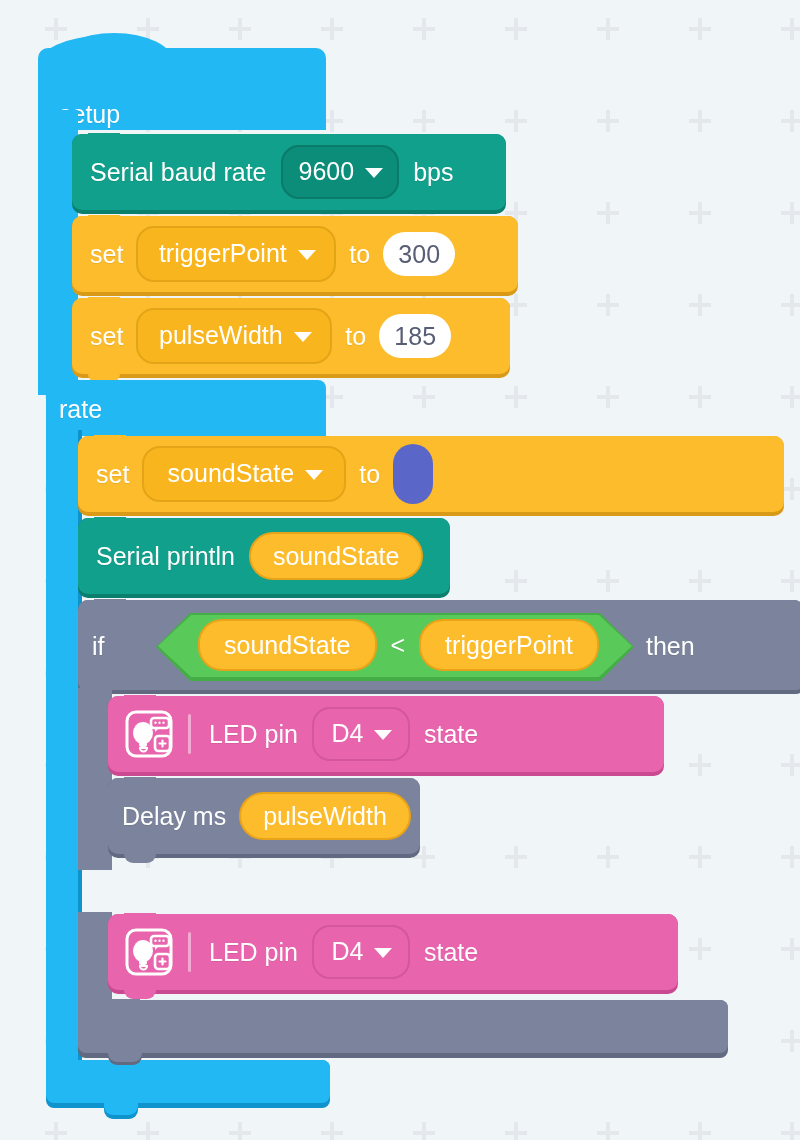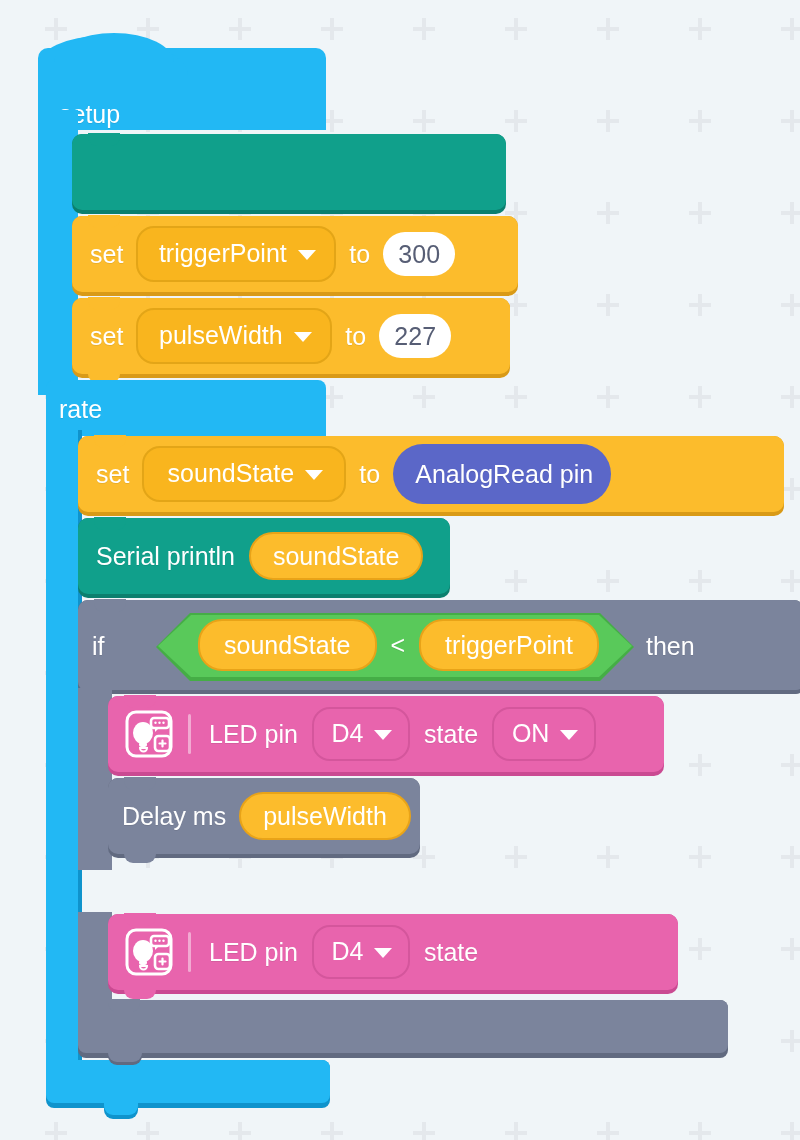--- a/index.html
+++ b/index.html
@@ -197,20 +197,28 @@
     <div style="position:absolute;left:16px;top:9px;width:120px;height:34px;background:#22b8f4;border-radius:60px 60px 0 0 / 30px 30px 0 0;"></div>
     <span class="lbl" style="position:absolute;left:21px;top:78px;">setup</span>
   </div>
 
   <div class="blk c-blue" style="left:38px;top:110px;width:40px;height:285px;"></div>
 
   <div class="blk" style="left:72px;top:134px;width:434px;height:80px;">
     <div style="position:absolute;inset:0;background:#0b7f6e;border-radius:10px;"></div>
     <div style="position:absolute;left:0;top:0;right:0;bottom:4px;background:#10a08b;border-radius:10px;"></div>
     <div style="position:absolute;left:16px;top:-1px;width:32px;height:13px;background:#10a08b;border-radius:0 0 9px 9px;"></div>
+    <div class="row" style="left:18px;top:0;height:76px;gap:14px;">
+      <span class="lbl">Serial baud rate</span>
+      <span class="field" style="background:#0b8d7a;border:2px solid #0a7a69;height:54px;">
+        <span class="cap">9600</span>
+        <span class="caret"></span>
+      </span>
+      <span class="lbl">bps</span>
+    </div>
   </div>
 
   <div class="blk" style="left:72px;top:216px;width:446px;height:80px;">
     <div style="position:absolute;inset:0;background:#d99a17;border-radius:10px;"></div>
     <div style="position:absolute;left:0;top:0;right:0;bottom:4px;background:#fcbc2c;border-radius:10px;"></div>
     <div style="position:absolute;left:16px;top:-1px;width:32px;height:13px;background:#fcbc2c;border-radius:0 0 9px 9px;"></div>
     <div class="row" style="left:18px;top:0;height:76px;gap:13px;">
       <span class="lbl">set</span>
       <span class="field" style="background:#f9b51e;border:2px solid #e3a517;height:56px;min-width:200px;justify-content:center;">
         <span class="cap">triggerPoint</span>
@@ -229,21 +237,21 @@
     <div style="position:absolute;left:16px;top:-1px;width:32px;height:13px;background:#fcbc2c;border-radius:0 0 9px 9px;"></div>
     <div style="position:absolute;left:16px;top:72px;width:32px;height:13px;background:#fcbc2c;border-radius:0 0 9px 9px;"></div>
     <div class="row" style="left:18px;top:0;height:76px;gap:13px;">
       <span class="lbl">set</span>
       <span class="field" style="background:#f9b51e;border:2px solid #e3a517;height:56px;min-width:196px;justify-content:center;">
         <span class="cap">pulseWidth</span>
         <span class="caret"></span>
       </span>
       <span class="lbl">to</span>
       <span class="numoval">
-        <span>227</span>
+        <span>185</span>
       </span>
     </div>
   </div>
 
   <div class="blk" style="left:46px;top:380px;width:280px;height:56px;">
     <div style="position:absolute;inset:0;background:#22b8f4;border-radius:8px 8px 0 0;"></div>
     <span class="lbl" style="position:absolute;left:13px;top:17px;">rate</span>
   </div>
 
   <div class="blk" style="left:46px;top:430px;width:36px;height:640px;background:#0f93cc;border-radius:0 0 0 8px;"></div>
@@ -262,21 +270,20 @@
     <div style="position:absolute;left:16px;top:-1px;width:32px;height:13px;background:#fcbc2c;border-radius:0 0 9px 9px;"></div>
     <div class="row" style="left:18px;top:0;height:76px;gap:13px;">
       <span class="lbl">set</span>
       <span class="field" style="background:#f9b51e;border:2px solid #e3a517;height:56px;min-width:204px;justify-content:center;">
         <span class="cap">soundState</span>
         <span class="caret"></span>
       </span>
       <span class="lbl">to</span>
 
       <span class="row" style="position:relative;background:#5b67c8;border-radius:30px;height:60px;padding:0 18px 0 22px;gap:14px;align-items:center;">
-        <span class="lbl">AnalogRead pin</span>
       </span>
     </div>
   </div>
 
   <div class="blk" style="left:78px;top:518px;width:372px;height:80px;">
     <div style="position:absolute;inset:0;background:#0b7f6e;border-radius:10px;"></div>
     <div style="position:absolute;left:0;top:0;right:0;bottom:4px;background:#10a08b;border-radius:10px;"></div>
     <div style="position:absolute;left:16px;top:-1px;width:32px;height:13px;background:#10a08b;border-radius:0 0 9px 9px;"></div>
     <div class="row" style="left:18px;top:0;height:76px;gap:14px;">
       <span class="lbl">Serial println</span>
@@ -332,24 +339,20 @@
           <path d="M38.5 31.5 v6 M35.5 34.5 h6" stroke="#fff" stroke-width="2.2" stroke-linecap="round"></path>
         </svg>
       </span>
       <span class="divider"></span>
       <span class="lbl" style="margin-left:4px;">LED pin</span>
       <span class="field" style="background:#e864ad;border:2px solid #d4569c;height:54px;min-width:98px;justify-content:center;">
         <span class="cap">D4</span>
         <span class="caret"></span>
       </span>
       <span class="lbl">state</span>
-      <span class="field" style="background:#e864ad;border:2px solid #d4569c;height:54px;min-width:104px;justify-content:center;">
-        <span class="cap">ON</span>
-        <span class="caret"></span>
-      </span>
     </div>
   </div>
 
   <div class="blk" style="left:108px;top:778px;width:312px;height:80px;">
     <div style="position:absolute;inset:0;background:#616a80;border-radius:10px;"></div>
     <div style="position:absolute;left:0;top:0;right:0;bottom:4px;background:#7b849c;border-radius:10px;"></div>
     <div style="position:absolute;left:16px;top:-1px;width:32px;height:13px;background:#7b849c;border-radius:0 0 9px 9px;"></div>
     <div style="position:absolute;left:16px;top:72px;width:32px;height:13px;background:#7b849c;border-radius:0 0 9px 9px;"></div>
     <div class="row" style="left:14px;top:0;height:76px;gap:13px;">
       <span class="lbl">Delay ms</span>

